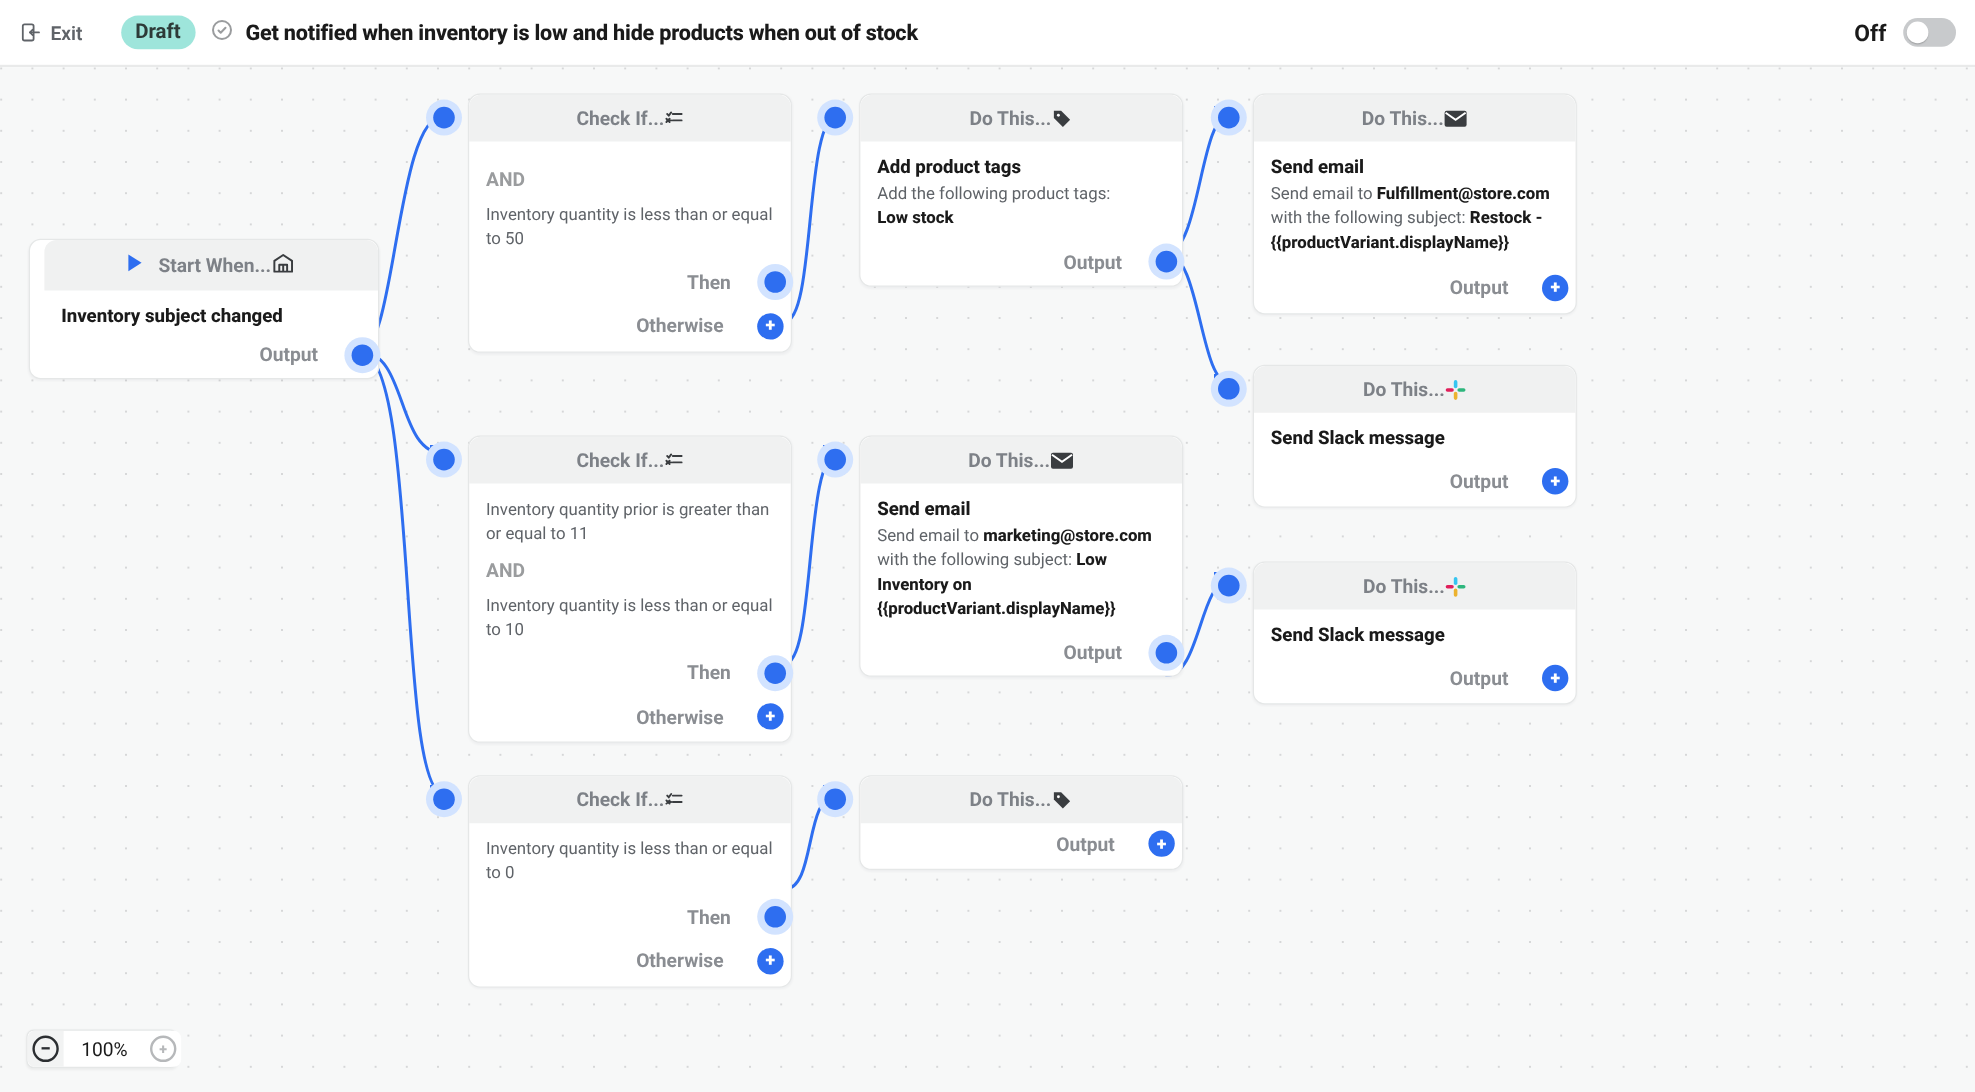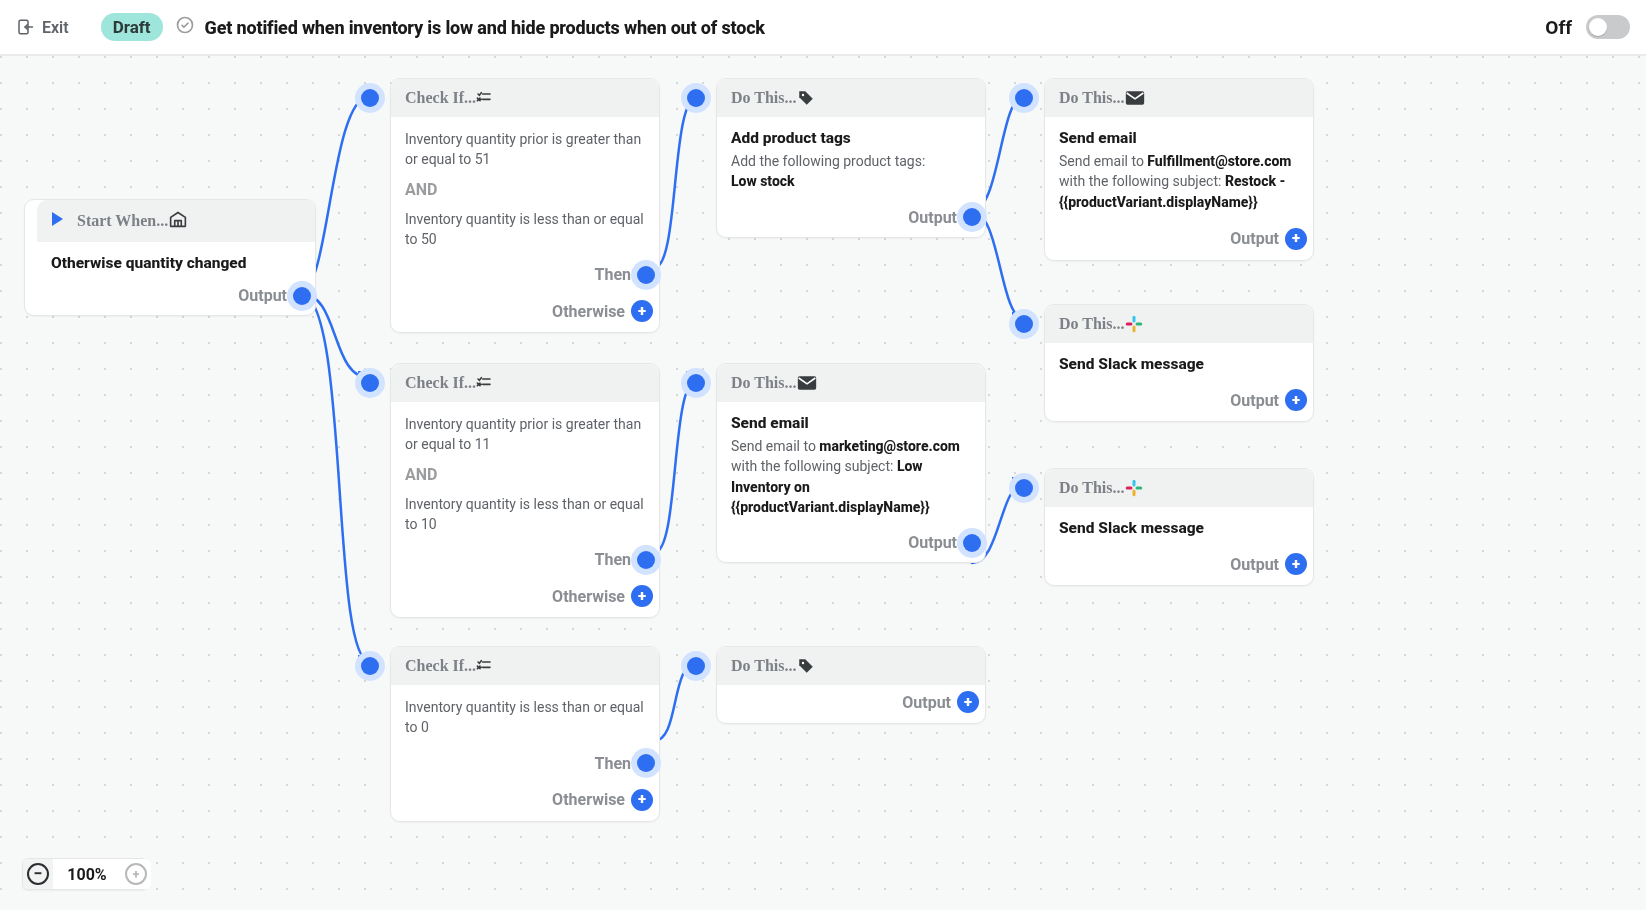--- a/index.html
+++ b/index.html
@@ -58,30 +58,30 @@
     position:absolute;width:268px;
     background:var(--card);
     border:1px solid var(--card-border);
     border-radius:10px;
     box-shadow:0 1px 2px rgba(16,24,40,.04);
   }
   .node .head{
     background:var(--card-head);
     border-radius:10px 10px 0 0;
     padding:10px 14px;
-    display:flex;align-items:center;justify-content:flex-start;
-    color:var(--text-soft);font-weight:700;font-family:Liberation Serif, serif;
+    display:flex;align-items:center;justify-content:center;
+    color:var(--text-soft);font-weight:700;
   }
   .node .head .ic{color:#3a3d40;display:flex;}
   .node .body{padding:12px 14px 10px;}
   .strong{font-weight:800;font-size:15.5px;}
   .body p{margin:0;color:var(--text-mid);font-size:14px;line-height:1.45;}
   .body .bold{font-weight:800;color:var(--text-strong);}
   .and{color:#9a9c9e;font-weight:700;margin:10px 0;}
-  .outrow{display:flex;justify-content:flex-end;align-items:center;gap:6px;padding:6px 10px 10px;}
+  .outrow{display:flex;justify-content:flex-end;align-items:center;gap:28px;padding:6px 10px 10px;}
   .outrow .lbl{color:var(--label);font-weight:700;}
   .port{
     width:18px;height:18px;border-radius:50%;
     background:var(--blue);
     box-shadow:0 0 0 6px var(--blue-ring);
     display:inline-block;
   }
   .port.out{margin-right:-6px;}
   .plus{
     width:22px;height:22px;border-radius:50%;
@@ -101,21 +101,21 @@
   
   .zoom{
     position:absolute;left:22px;bottom:22px;
     display:flex;align-items:center;gap:0;
     background:#fff;border:1px solid var(--card-border);border-radius:6px;
     box-shadow:0 1px 2px rgba(0,0,0,.05);
   }
   .zoom .btn{width:30px;height:30px;display:flex;align-items:center;justify-content:center;color:#2b2e31;}
   .zoom .btn.minus{background:#f2f3f3;border-top-left-radius:6px;border-bottom-left-radius:6px;}
   .zoom .btn.plus{color:#b6b8ba;border-top-right-radius:6px;border-bottom-right-radius:6px;background:#fff;width:30px;height:30px;font-weight:700;}
-  .zoom .val{min-width:56px;text-align:center;font-weight:700;color:var(--text-strong);padding:0 6px;}
+  .zoom .val{min-width:56px;text-align:center;font-weight:400;color:var(--text-strong);padding:0 6px;}
   .btn.minus .c,.btn.plus .c{
     width:18px;height:18px;border-radius:50%;border:2px solid currentColor;display:flex;align-items:center;justify-content:center;font-weight:800;line-height:1;
   }
   .btn.minus .c::before{content:"−";}
   .btn.plus .c::before{content:"+";font-size:12px;}
   
   .hl{font-weight:800;color:var(--text-strong);}
 </style>
 </head>
 <body>
@@ -183,21 +183,21 @@
       </span>
       <span class="warehouse">
         <svg width="20" height="18" viewBox="0 0 24 22" fill="none" stroke="currentColor" stroke-width="2" stroke-linejoin="round">
               <path d="M3 9 L12 3 L21 9 V20 H3 Z"></path>
               <path d="M8 20 V13 H16 V20"></path>
               <path d="M12 13 V20"></path>
             </svg>
       </span>
     </div>
     <div class="body">
-      <div class="strong">Otherwise quantity changed</div>
+      <div class="strong">Inventory subject changed</div>
     </div>
     <div class="outrow">
       <span class="lbl">Output</span>
       <span class="port out"></span>
     </div>
   </div>
 
   <div class="node" style="left:390px;top:22px;">
     <span class="in-port"></span>
     <div class="head">
@@ -206,21 +206,20 @@
         <svg width="16" height="16" viewBox="0 0 24 24" fill="none" stroke="currentColor" stroke-width="2.4" stroke-linecap="round">
               <path d="M3 6l2 2 3-4"></path>
               <path d="M10 6h11"></path>
               <path d="M3 14h5"></path>
               <path d="M10 14h11"></path>
               <path d="M6 12l-4 4m0-4l4 4"></path>
             </svg>
       </span>
     </div>
     <div class="body">
-      <p>Inventory quantity prior is greater than or equal to 51</p>
       <div class="and">AND</div>
       <p>Inventory quantity is less than or equal to 50</p>
     </div>
     <div class="outrow">
       <span class="lbl">Then</span>
       <span class="port out"></span>
     </div>
     <div class="outrow">
       <span class="lbl">Otherwise</span>
       <span class="plus">+</span>

